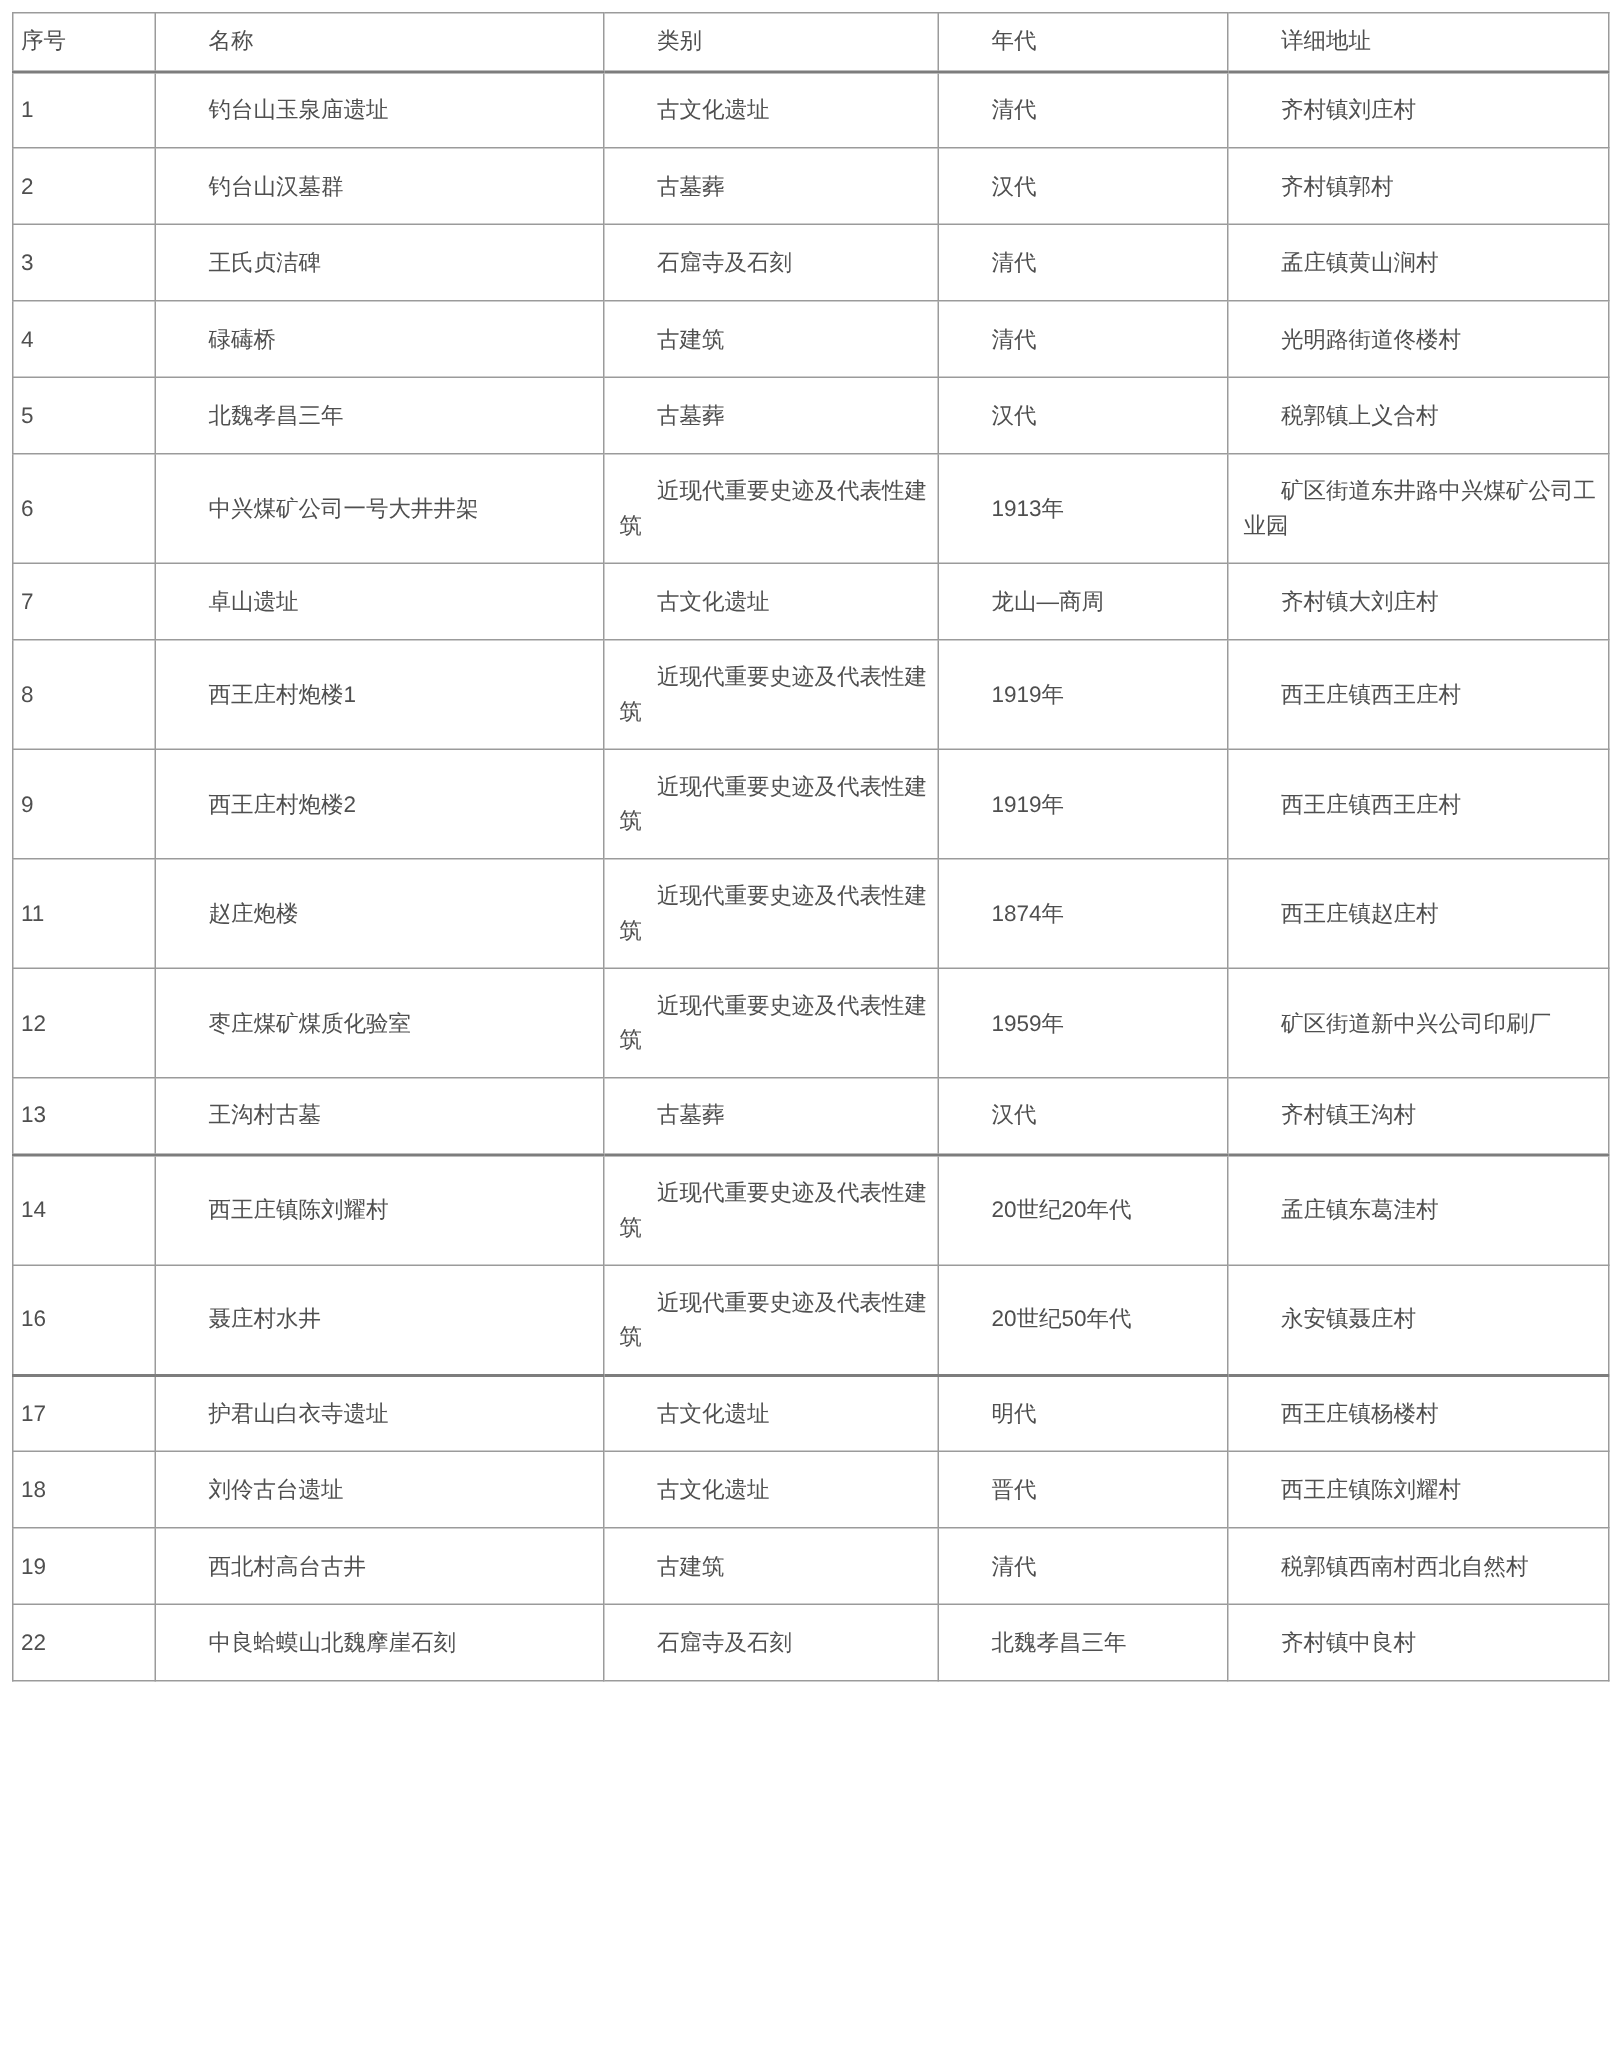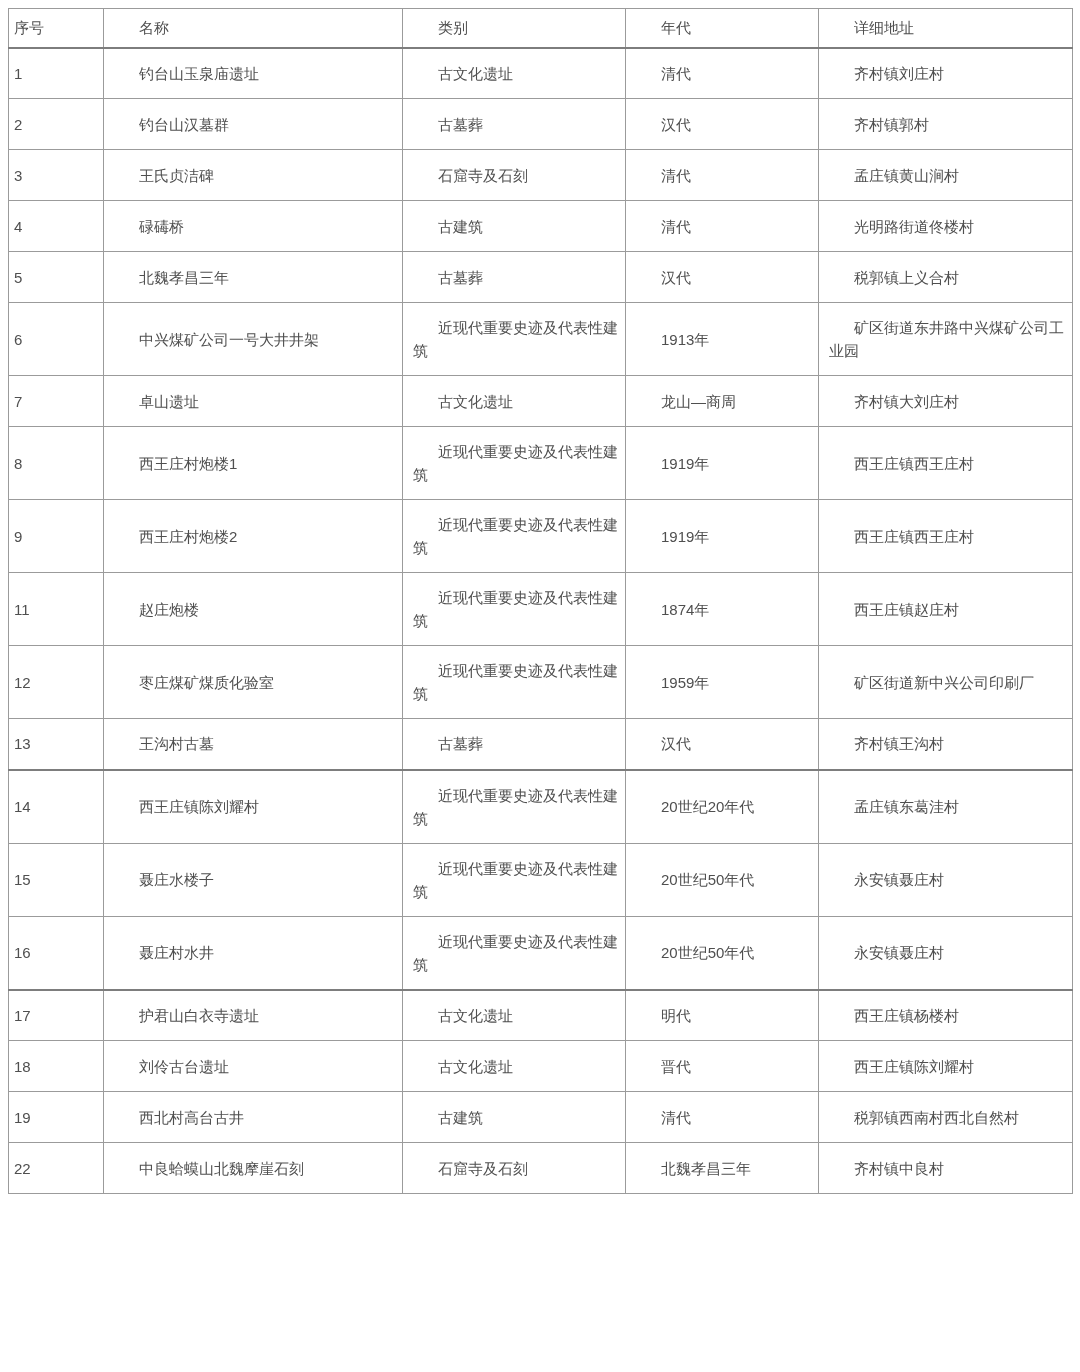--- a/index.html
+++ b/index.html
@@ -151,27 +151,20 @@
           <td class="cell-era">汉代</td>
           <td class="cell-address">齐村镇王沟村</td>
         </tr>
         <tr>
           <td class="cell-index">14</td>
           <td class="cell-name">西王庄镇陈刘耀村</td>
           <td class="cell-category">近现代重要史迹及代表性建筑</td>
           <td class="cell-era">20世纪20年代</td>
           <td class="cell-address">孟庄镇东葛洼村</td>
         </tr>
-        <tr>
-          <td class="cell-index">15</td>
-          <td class="cell-name">聂庄水楼子</td>
-          <td class="cell-category">近现代重要史迹及代表性建筑</td>
-          <td class="cell-era">20世纪50年代</td>
-          <td class="cell-address">永安镇聂庄村</td>
-        </tr>
         <tr class="seg-end">
           <td class="cell-index">16</td>
           <td class="cell-name">聂庄村水井</td>
           <td class="cell-category">近现代重要史迹及代表性建筑</td>
           <td class="cell-era">20世纪50年代</td>
           <td class="cell-address">永安镇聂庄村</td>
         </tr>
         <tr>
           <td class="cell-index">17</td>
           <td class="cell-name">护君山白衣寺遗址</td>

